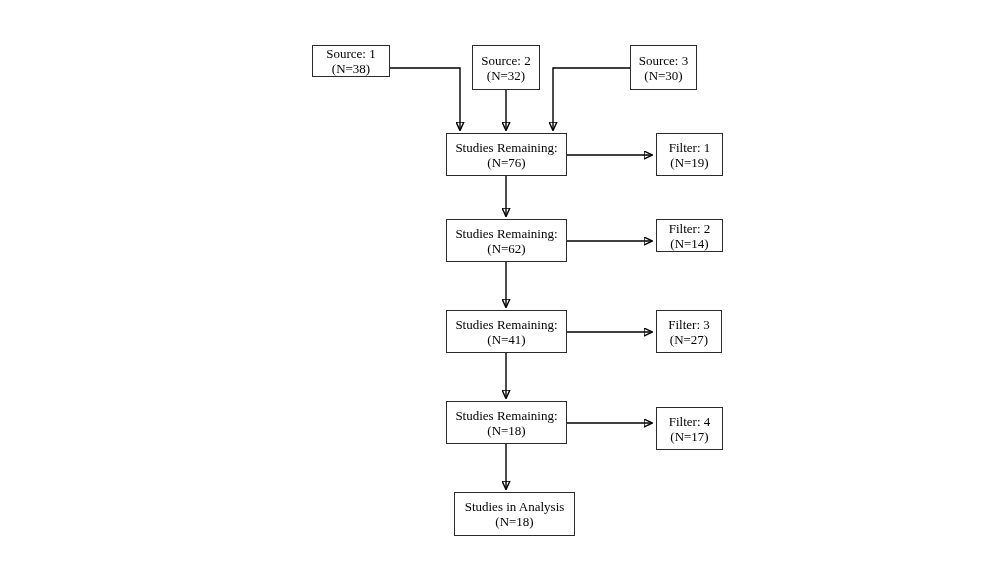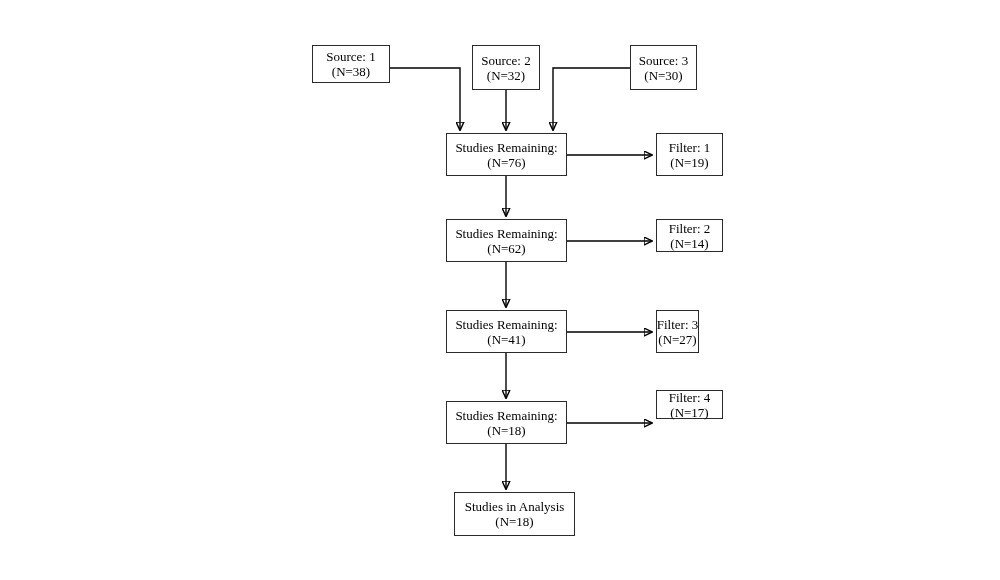--- a/index.html
+++ b/index.html
@@ -83,21 +83,21 @@
 
     <path d="M567,332 L652,332" marker-end="url(#arrow)"></path>
 
     <path d="M506,353 L506,398" marker-end="url(#arrow)"></path>
 
     <path d="M567,423 L652,423" marker-end="url(#arrow)"></path>
 
     <path d="M506,444 L506,489" marker-end="url(#arrow)"></path>
   </svg>
 
-  <div class="node" style="left:312px; top:45px; width:78px; height:38px;">
+  <div class="node" style="left:312px; top:45px; width:78px; height:32px;">
     <span class="l1">Source: 1</span>
     <span class="l2">(N=38)</span>
   </div>
   <div class="node" style="left:472px; top:45px; width:68px; height:45px;">
     <span class="l1">Source: 2</span>
     <span class="l2">(N=32)</span>
   </div>
   <div class="node" style="left:630px; top:45px; width:67px; height:45px;align-items:center;">
     <span class="l1">Source: 3</span>
     <span class="l2">(N=30)</span>
@@ -125,22 +125,22 @@
   </div>
 
   <div class="node" style="left:656px; top:133px; width:67px; height:43px;">
     <span class="l1">Filter: 1</span>
     <span class="l2">(N=19)</span>
   </div>
   <div class="node" style="left:656px; top:219px; width:67px; height:33px;">
     <span class="l1">Filter: 2</span>
     <span class="l2">(N=14)</span>
   </div>
-  <div class="node" style="left:656px; top:310px; width:43px; height:43px;">
+  <div class="node" style="left:656px; top:310px; width:66px; height:43px;">
     <span class="l1">Filter: 3</span>
     <span class="l2">(N=27)</span>
   </div>
-  <div class="node" style="left:656px; top:390px; width:67px; height:29px;">
+  <div class="node" style="left:656px; top:407px; width:67px; height:43px;">
     <span class="l1">Filter: 4</span>
     <span class="l2">(N=17)</span>
   </div>
 
 </div>
 
 </body></html>

